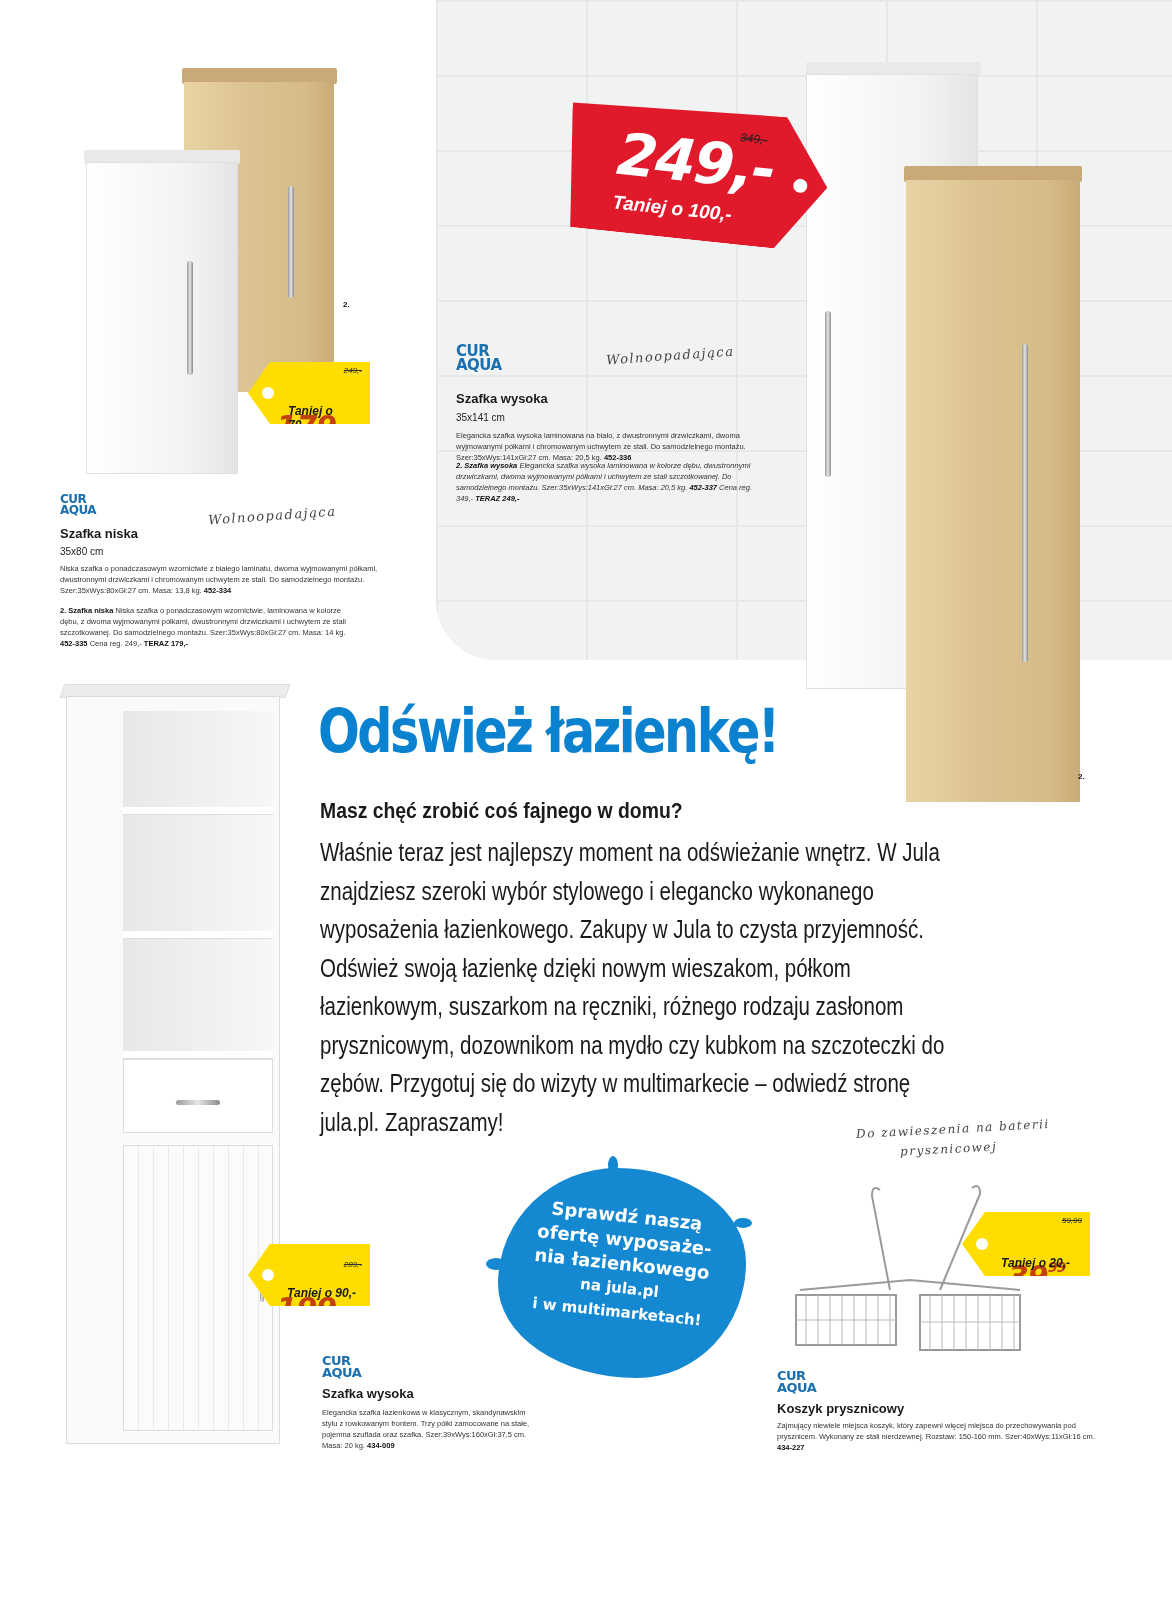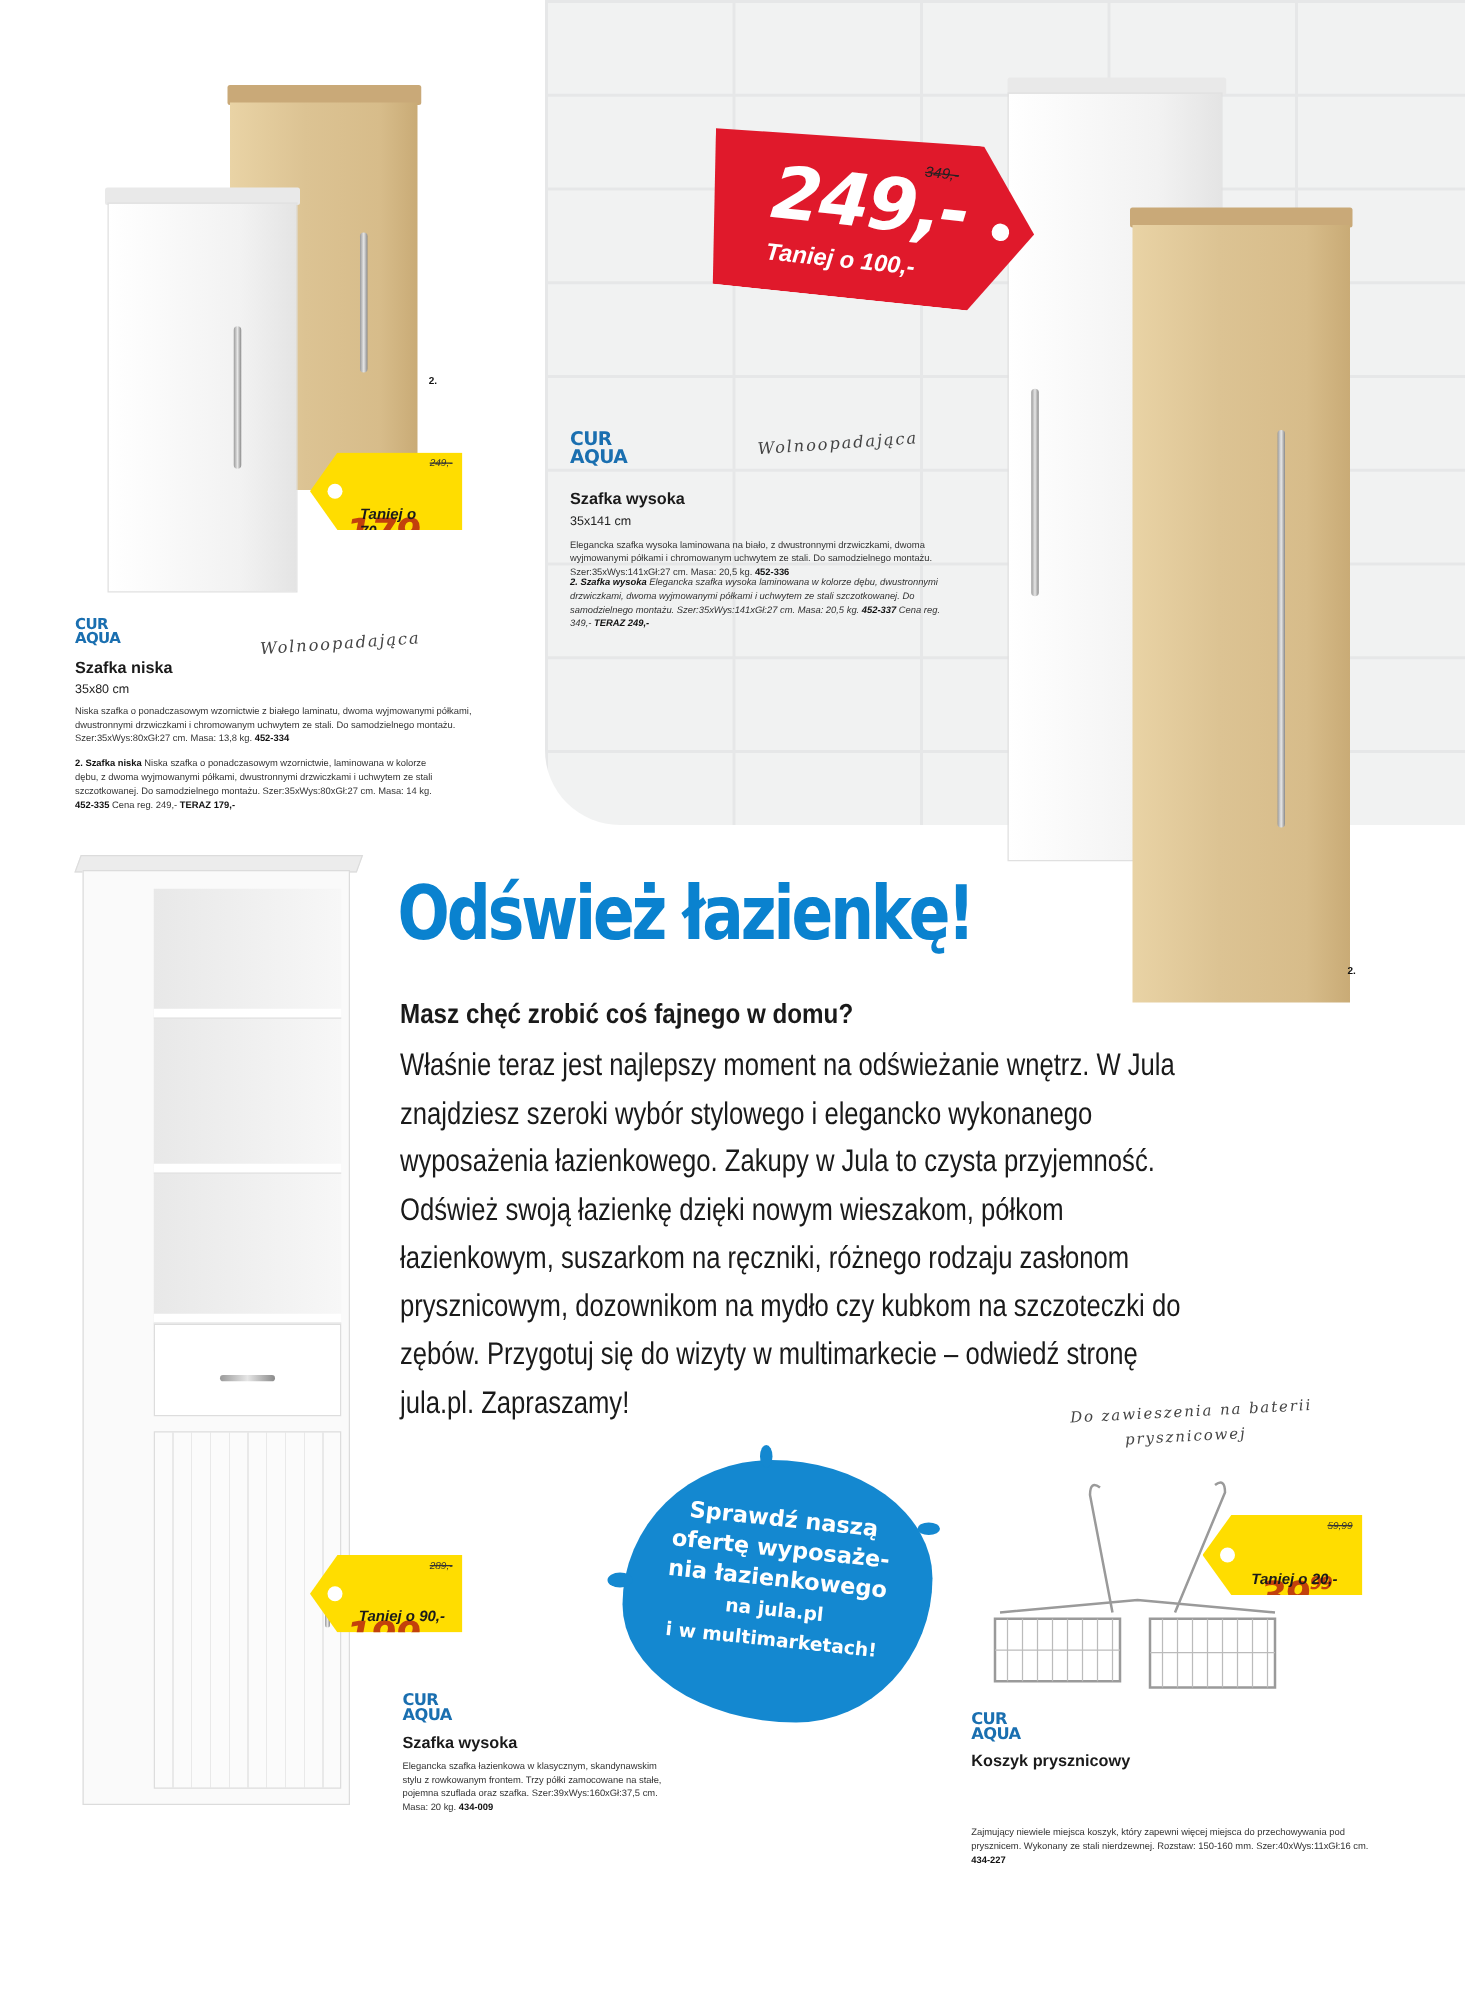--- a/index.html
+++ b/index.html
@@ -137,21 +137,21 @@
   <div class="abs" style="left:56px;top:362px;width:150px;height:74px;background:#fff;border:1px solid #ddd;">
     <div class="abs handle" style="left:52px;top:40px;width:44px;height:5px;"></div>
   </div>
   <div class="abs" style="left:56px;top:448px;width:150px;height:286px;background:repeating-linear-gradient(90deg,#fbfbfb 0 14px,#e9e9e9 14px 15px);border:1px solid #ddd;">
     <div class="abs handle" style="left:136px;top:120px;width:4px;height:36px;"></div>
   </div>
 </div>
 
 <div class="abs tag-yellow" style="left:248px;top:1244px;width:122px;height:62px;clip-path:polygon(18% 0,100% 0,100% 100%,18% 100%,0 50%);">
   <div class="abs tag-hole" style="left:14px;top:25px;"></div>
-  <div class="abs price-old" style="right:8px;top:4px;">289,-</div>
+  <div class="abs price-old" style="right:8px;top:16px;">289,-</div>
   <div class="abs price-big" style="right:12px;top:6px;font-size:30px;">199,-</div>
   <div class="abs price-save" style="right:14px;top:42px;font-size:12px;">Taniej o 90,-</div>
 </div>
 
 <div class="abs logo" style="left:322px;top:1355px;font-size:13px;">
   <div>CUR</div>
     <div>AQUA</div>
 </div>
 <div class="abs pname" style="left:322px;top:1386px;">Szafka wysoka</div>
 <div class="abs pdesc" style="left:322px;top:1408px;width:210px;">
@@ -211,15 +211,15 @@
     <span>39</span><sup style="font-size:14px;vertical-align:top;">99</sup>
   </div>
   <div class="abs price-save" style="right:20px;top:44px;font-size:12px;">Taniej o 20,-</div>
 </div>
 
 <div class="abs logo" style="left:777px;top:1370px;font-size:13px;">
   <div>CUR</div>
     <div>AQUA</div>
 </div>
 <div class="abs pname" style="left:777px;top:1401px;">Koszyk prysznicowy</div>
-<div class="abs pdesc" style="left:777px;top:1421px;width:320px;margin-top:40px;">
+<div class="abs pdesc" style="left:777px;top:1421px;width:320px;">
   <span>Zajmujący niewiele miejsca koszyk, który zapewni więcej miejsca do przechowywania pod prysznicem. Wykonany ze stali nierdzewnej. Rozstaw: 150-160 mm. Szer:40xWys:11xGł:16 cm.</span> <b>434-227</b>
 </div>
 
 </body></html>

